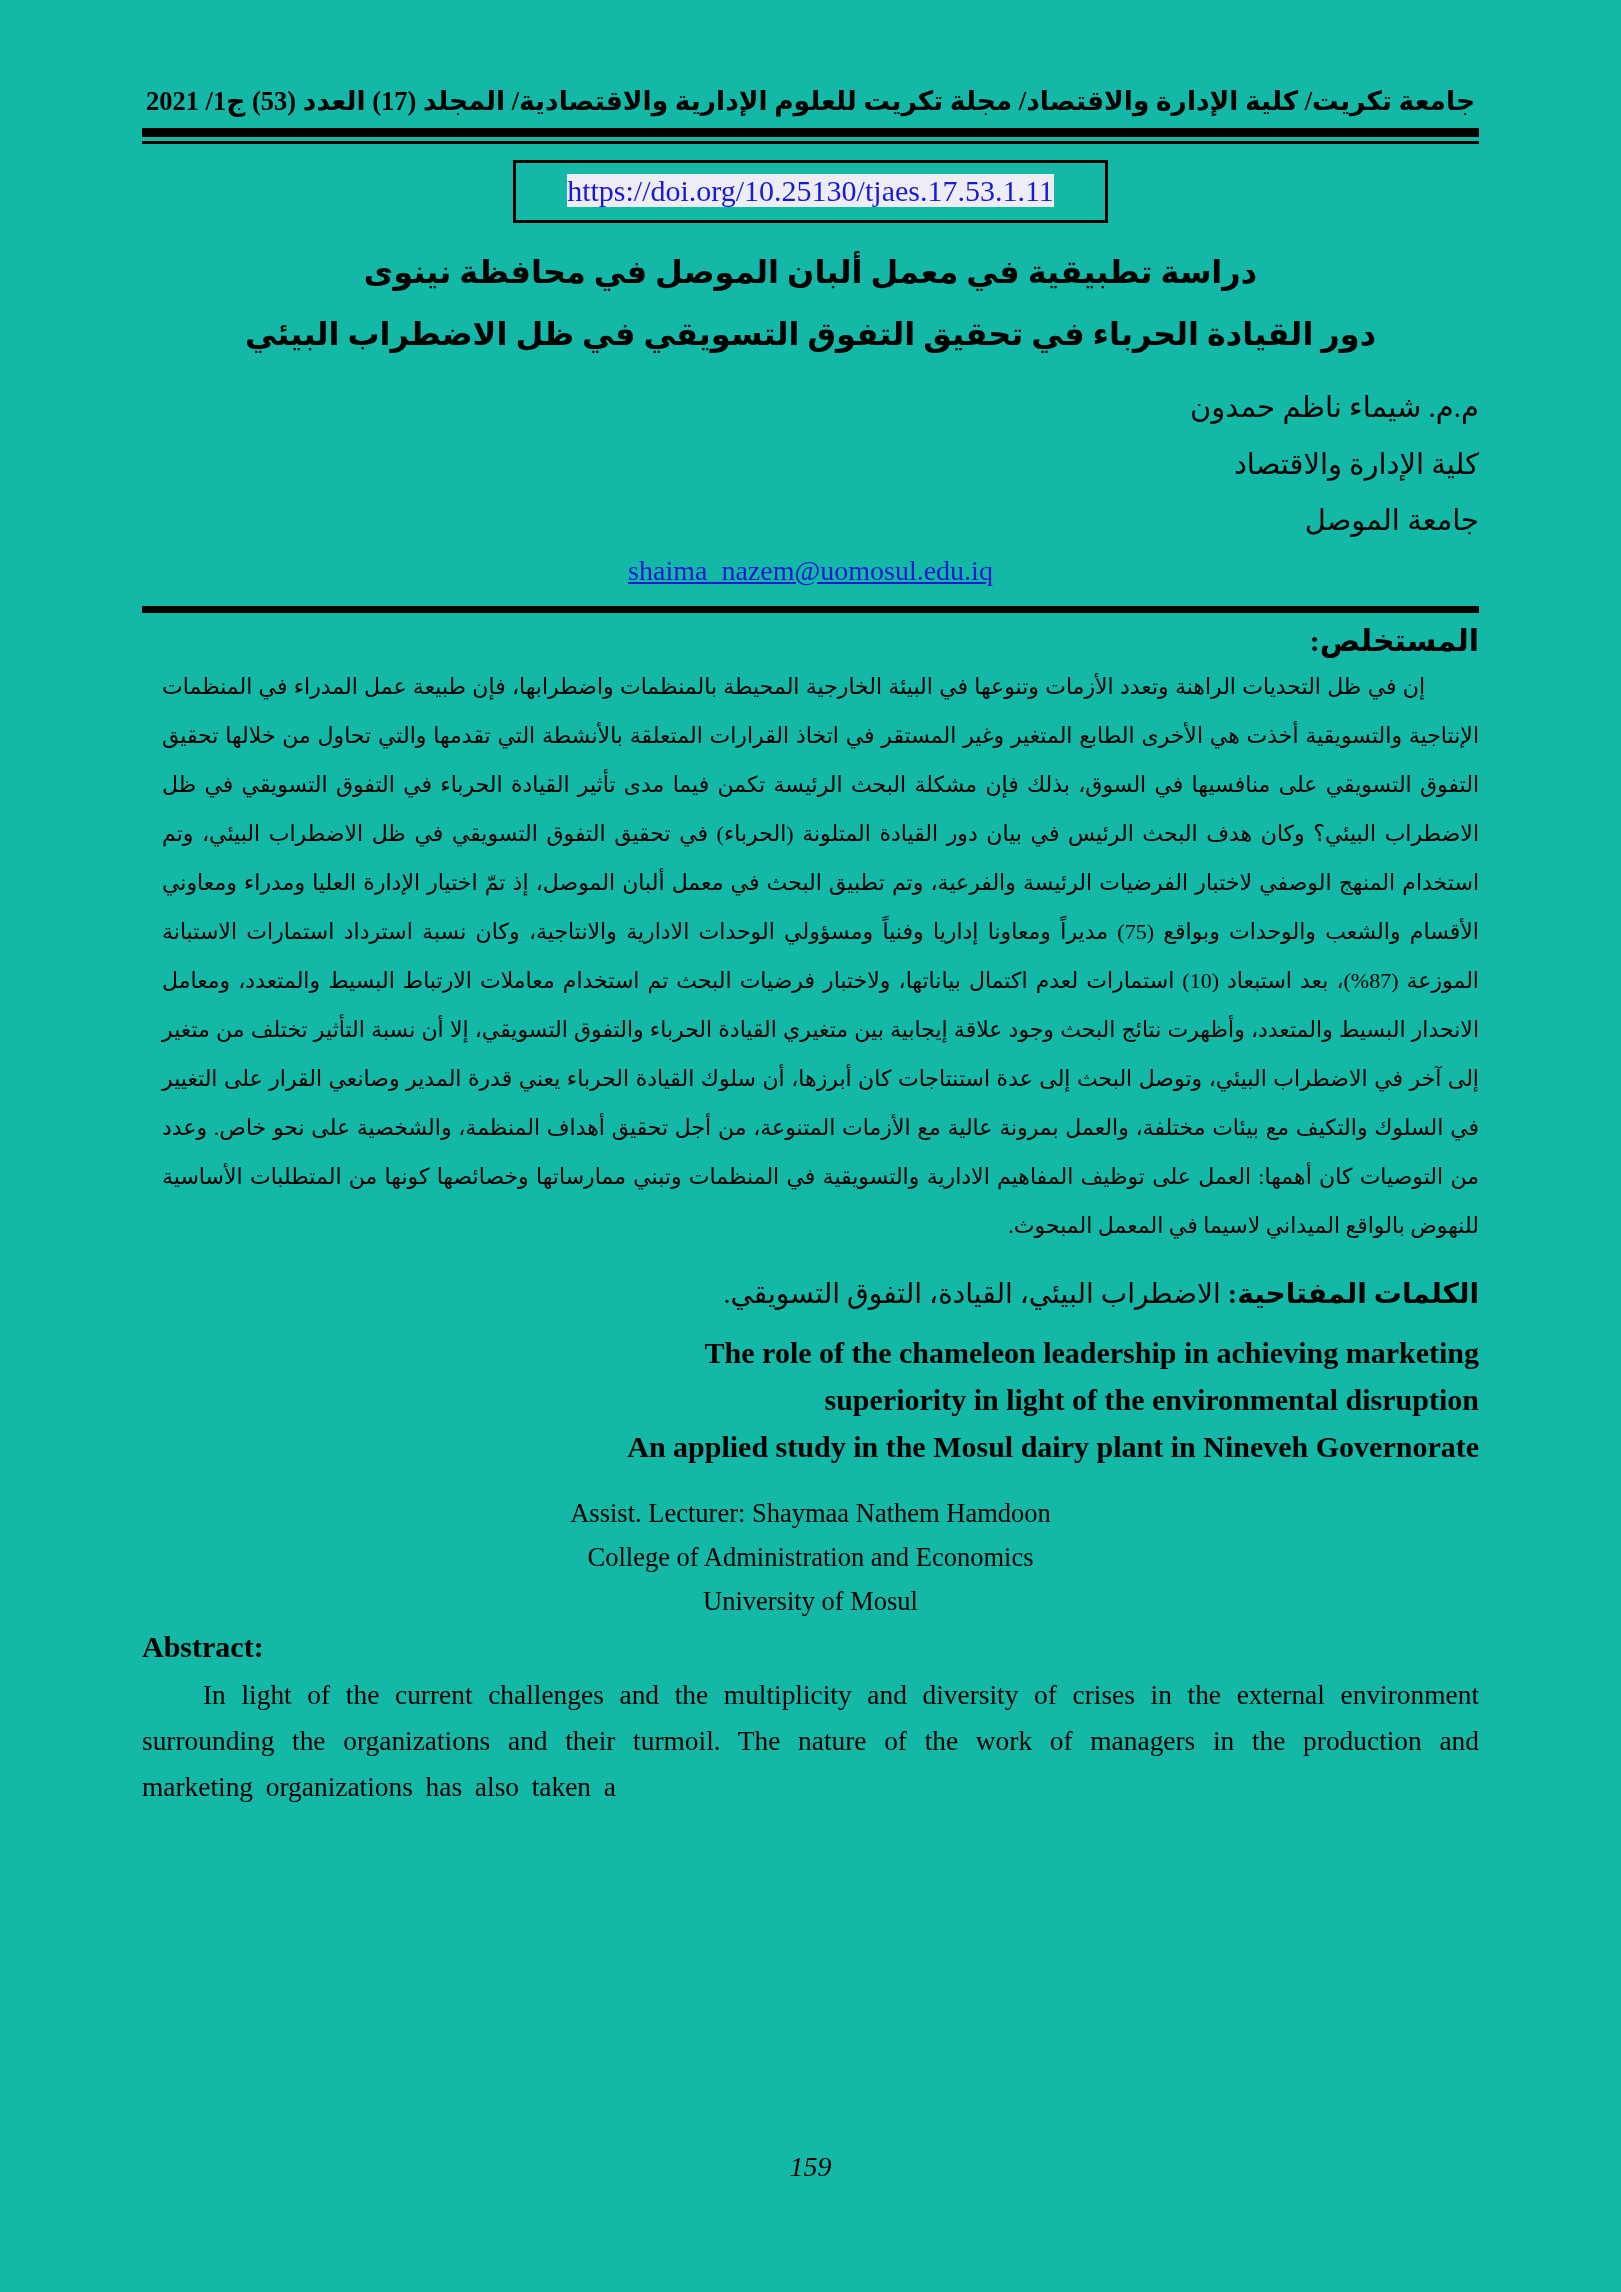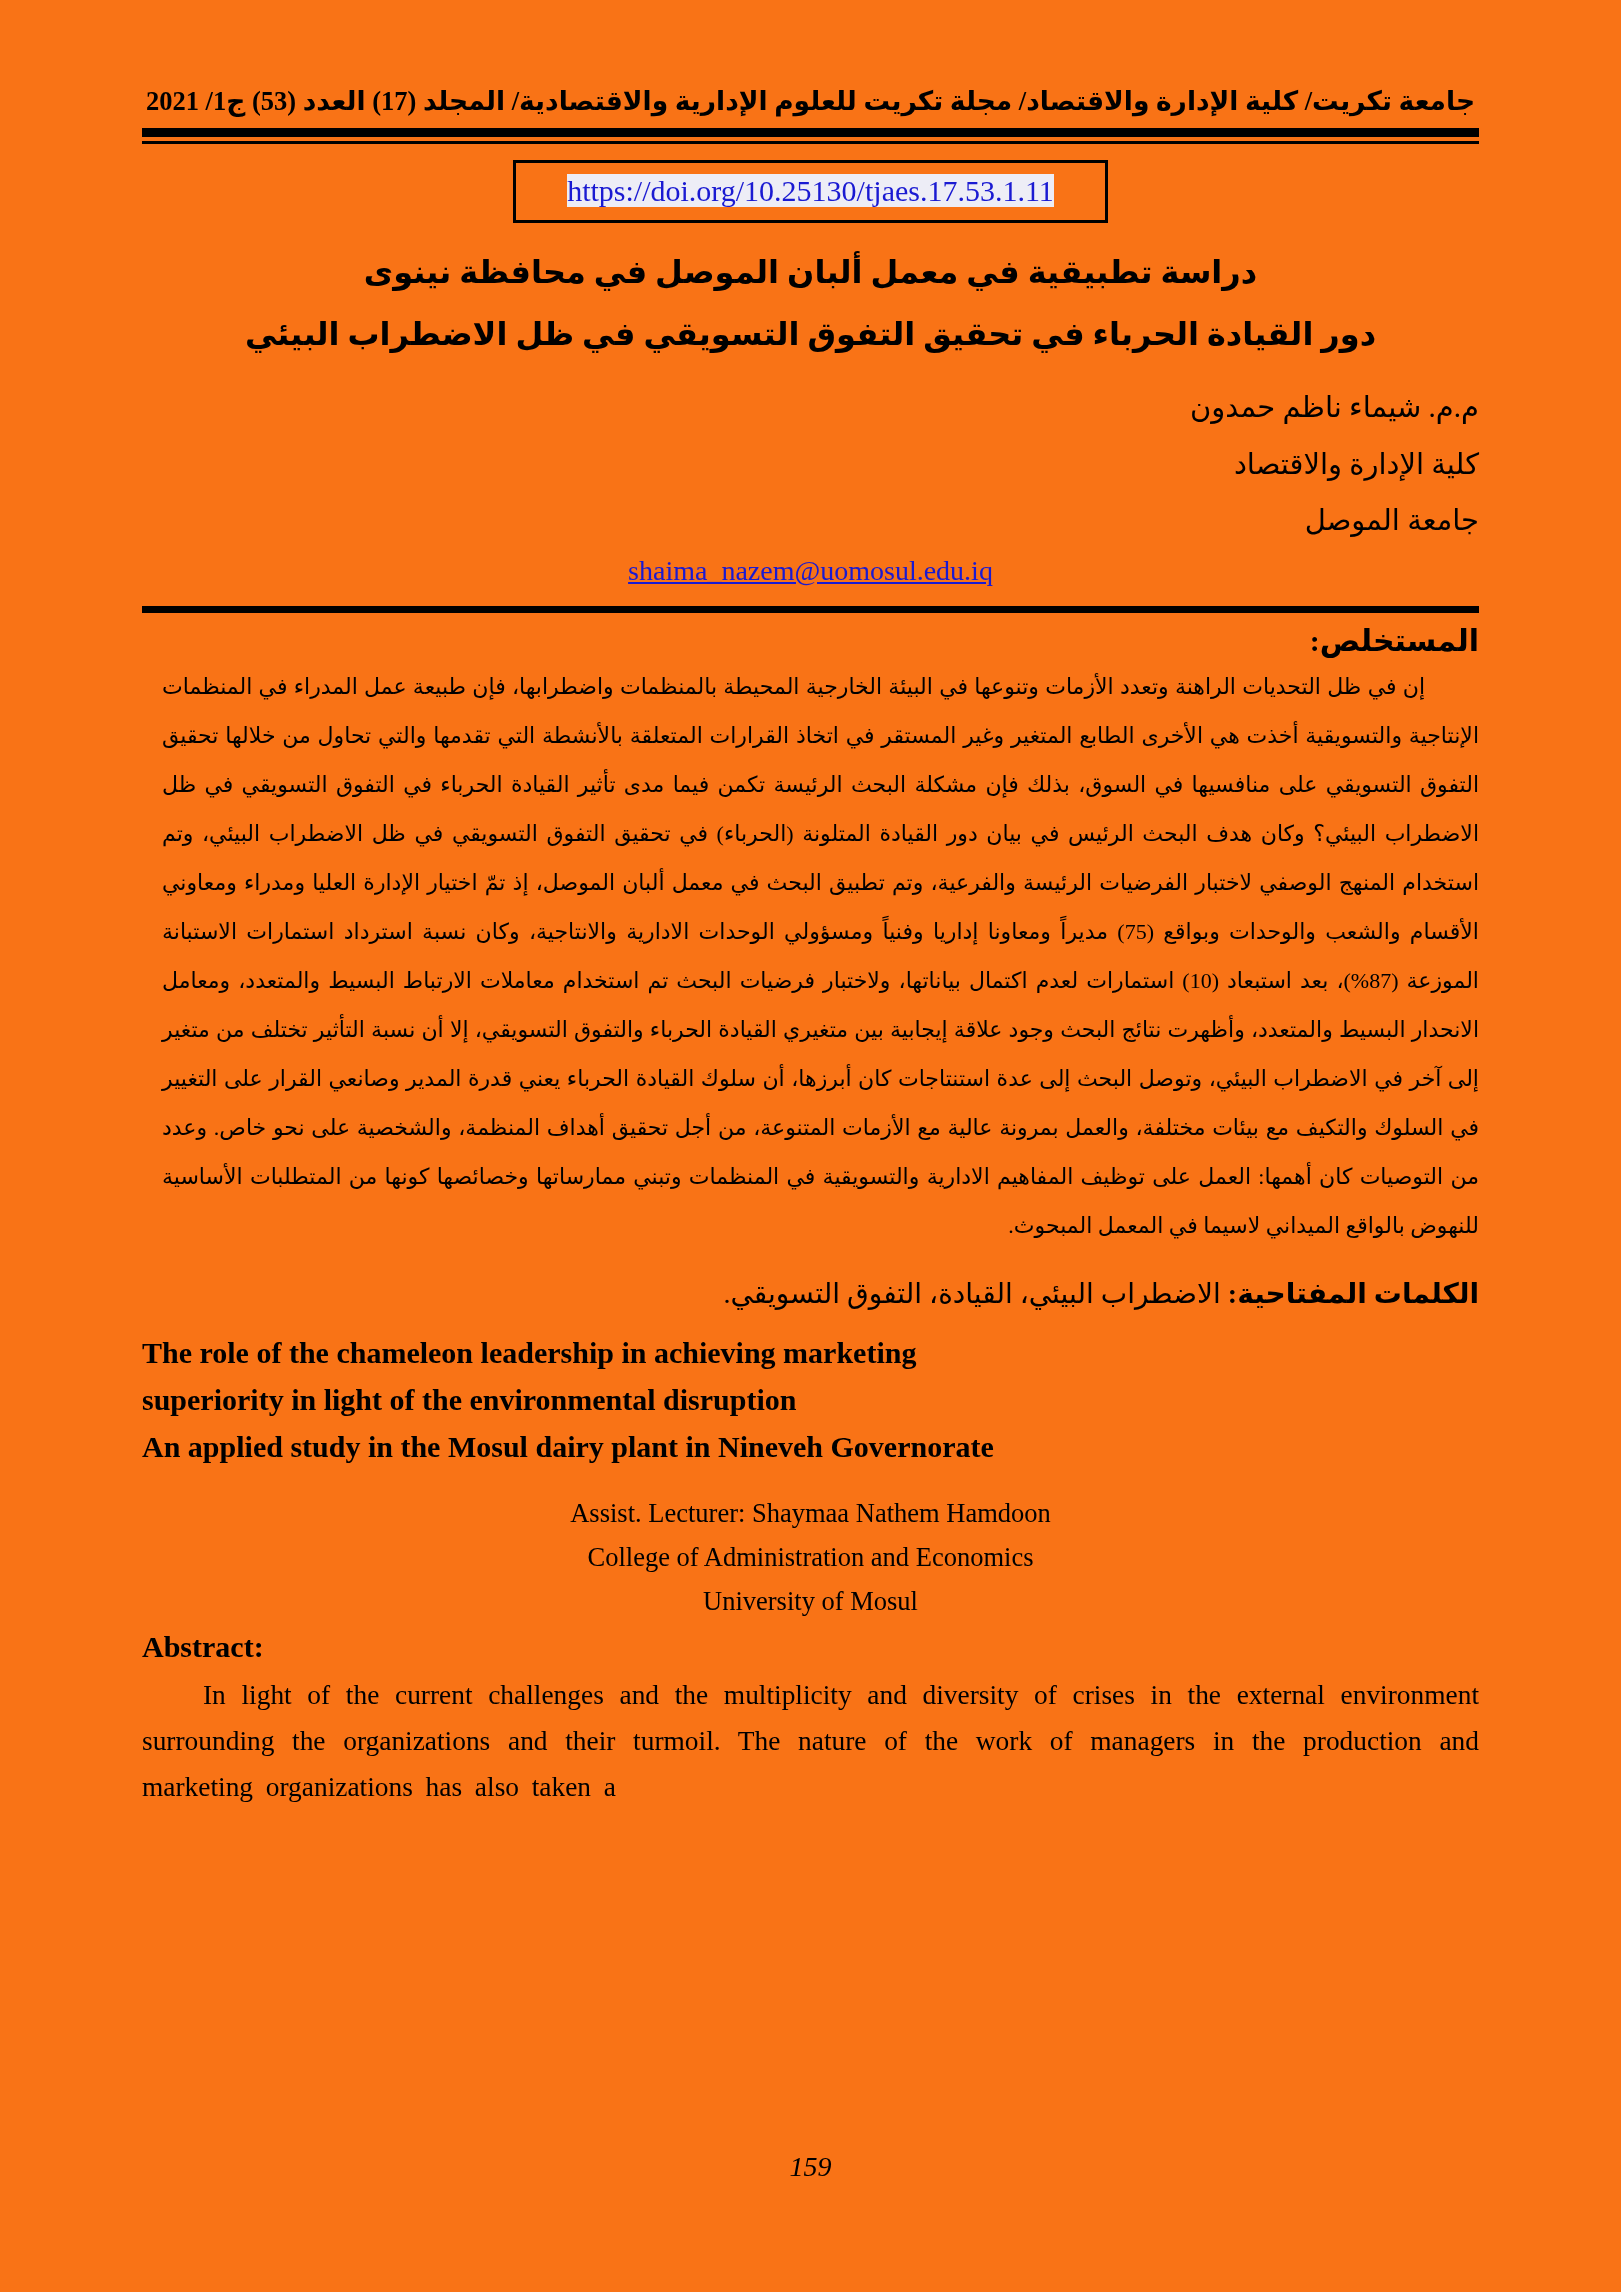--- a/index.html
+++ b/index.html
@@ -1,17 +1,17 @@
 <!DOCTYPE html>
 <html lang="ar"><head>
 <meta charset="utf-8">
 <style>
   html,body{margin:0;padding:0;background:#777;}
   .page{
-    width:1621px;height:2293px;background:#f97316;margin:0 auto;
+    width:1621px;height:2293px;background:#14b8a6;margin:0 auto;
     box-sizing:border-box;padding:84px 142px 8px 142px;position:relative;
     font-family:"Liberation Serif","DejaVu Sans",serif;color:#000;
   }
   
   .journal-header{
     direction:rtl;text-align:center;font-weight:bold;font-size:26.5px;
     letter-spacing:0;line-height:1.3;
   }
   .rule-double{margin-top:9.8px;}
   .rule-double .bar{height:8.8px;background:#000;}
@@ -43,21 +43,21 @@
   .abstract-ar-body{
     direction:rtl;text-align:justify;text-align-last:right;font-size:22px;
     line-height:49px;margin-top:3.9px;text-indent:54px;margin-left:20px;
   }
   .keywords-line{
     direction:rtl;text-align:right;font-size:28px;line-height:43px;margin-top:2px;
   }
   .keywords-line .kw-label{font-weight:bold;}
   
   .title-en{
-    text-align:left;font-weight:bold;font-size:30px;line-height:47px;margin-top:13.7px;
+    text-align:right;font-weight:bold;font-size:30px;line-height:47px;margin-top:13.7px;
   }
   
   .authors-en{text-align:center;font-size:26.5px;line-height:44px;margin-top:21.6px;}
   
   .abstract-en-heading{text-align:left;font-weight:bold;font-size:30px;margin-top:7px;}
   .abstract-en-body{
     text-align:justify;font-size:27.4px;line-height:46px;margin-top:7.8px;
     text-indent:61px;word-spacing:5.9px;
   }
   

